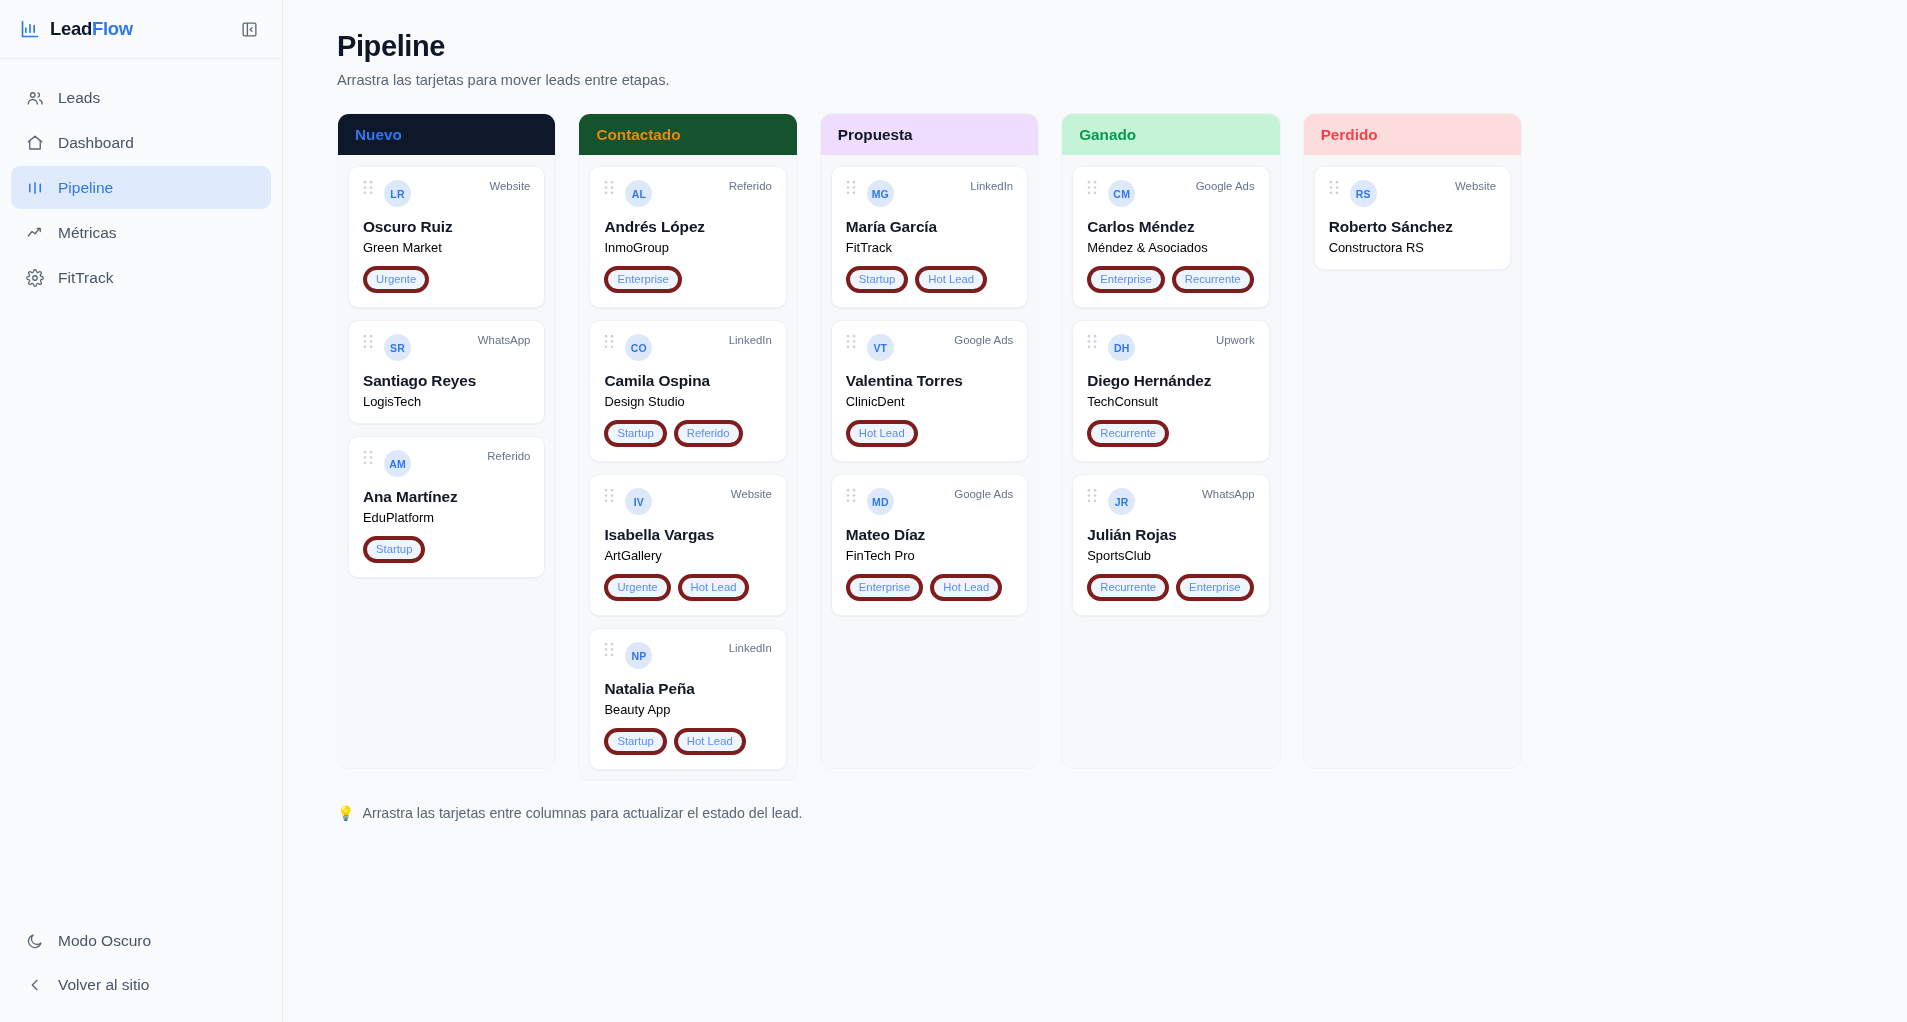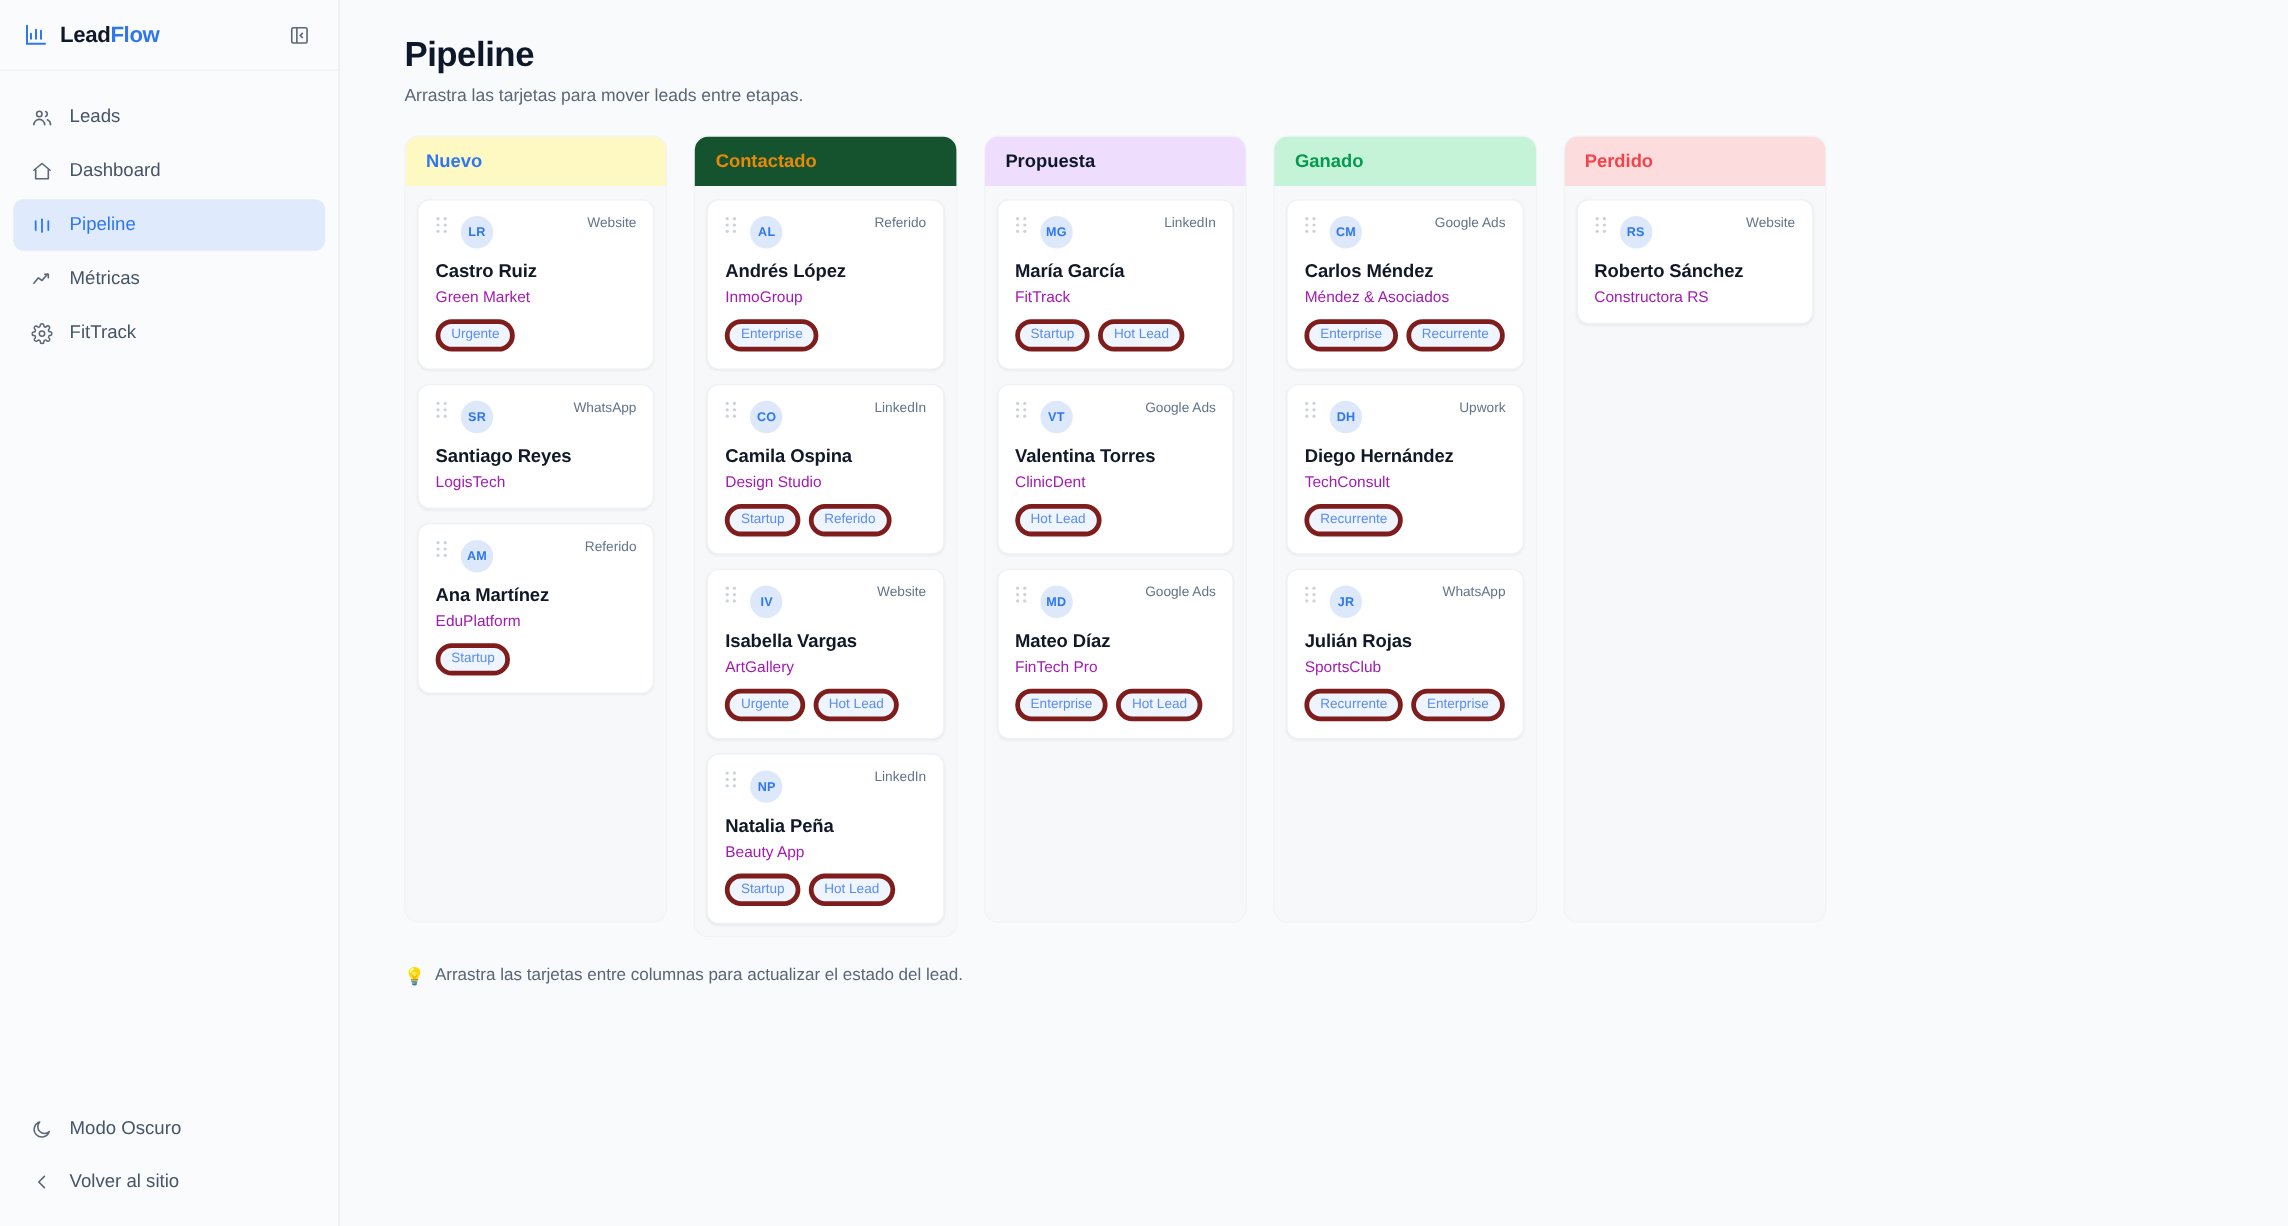--- a/index.html
+++ b/index.html
@@ -84,21 +84,21 @@
   .drag-handle { width: 10px; height: 15px; flex: 0 0 10px; display:block; cursor:grab; }
   .avatar {
     width: 27px; height: 27px; border-radius: 50%;
     background: #dde9fb; color: #2f77ee;
     font-size: 10.5px; font-weight: 700; letter-spacing: .2px;
     display:flex; align-items:center; justify-content:center;
     flex: 0 0 27px;
   }
   .source { margin-left:auto; font-size: 11.4px; color:#64748b; white-space:nowrap; }
   .card-name { font-size: 15.4px; font-weight: 700; color:#111827; margin-top: 11px; letter-spacing:-0.1px; }
-  .card-company { font-size: 12.9px; color:#a21caf; margin-top: 4px; }
+  .card-company { font-size: 12.9px; color:#000000; margin-top: 4px; }
   .tags { display:flex; flex-wrap:wrap; gap: 7px; margin-top: 11px; }
   .tag {
     font-size: 11.3px; color:#5b8def;
     background:#eff5fe; border:4px solid #7f1d1d;
     border-radius: 999px; padding: 3px 9px 4px 9px;
     white-space:nowrap;
   }
 
   .tip { margin-top: 24px; font-size: 14.2px; color:#5a6676; display:flex; align-items:center; gap:8px; }
   .tip .bulb { font-size: 14px; }
@@ -204,40 +204,40 @@
       </a>
     </div>
   </aside>
 
   <main class="main">
     <h1 class="page-title">Pipeline</h1>
     <div class="page-sub">Arrastra las tarjetas para mover leads entre etapas.</div>
 
     <div class="board" id="board">
         <div class="col">
-          <div class="col-head" style="background: #fef9c3; color: rgb(47, 119, 238);">
+          <div class="col-head" style="background: #0f172a; color: rgb(47, 119, 238);">
             <span>Nuevo</span>
           </div>
           <div class="col-body">
             <div class="card">
               <div class="card-top">
                 <span>
                   <svg class="drag-handle" viewBox="0 0 10 15" fill="#cbd2dc">
                     <circle cx="2" cy="2.2" r="1.35"></circle>
                     <circle cx="8" cy="2.2" r="1.35"></circle>
                     <circle cx="2" cy="7.5" r="1.35"></circle>
                     <circle cx="8" cy="7.5" r="1.35"></circle>
                     <circle cx="2" cy="12.8" r="1.35"></circle>
                     <circle cx="8" cy="12.8" r="1.35"></circle>
                   </svg>
                 </span>
                 <div class="avatar">LR</div>
                 <div class="source">Website</div>
               </div>
-              <div class="card-name">Castro Ruiz</div>
+              <div class="card-name">Oscuro Ruiz</div>
               <div class="card-company">Green Market</div>
               <div class="tags">
                 <span class="tag">Urgente</span>
               </div>
             </div>
             <div class="card">
               <div class="card-top">
                 <span>
                   <svg class="drag-handle" viewBox="0 0 10 15" fill="#cbd2dc">
                     <circle cx="2" cy="2.2" r="1.35"></circle>

